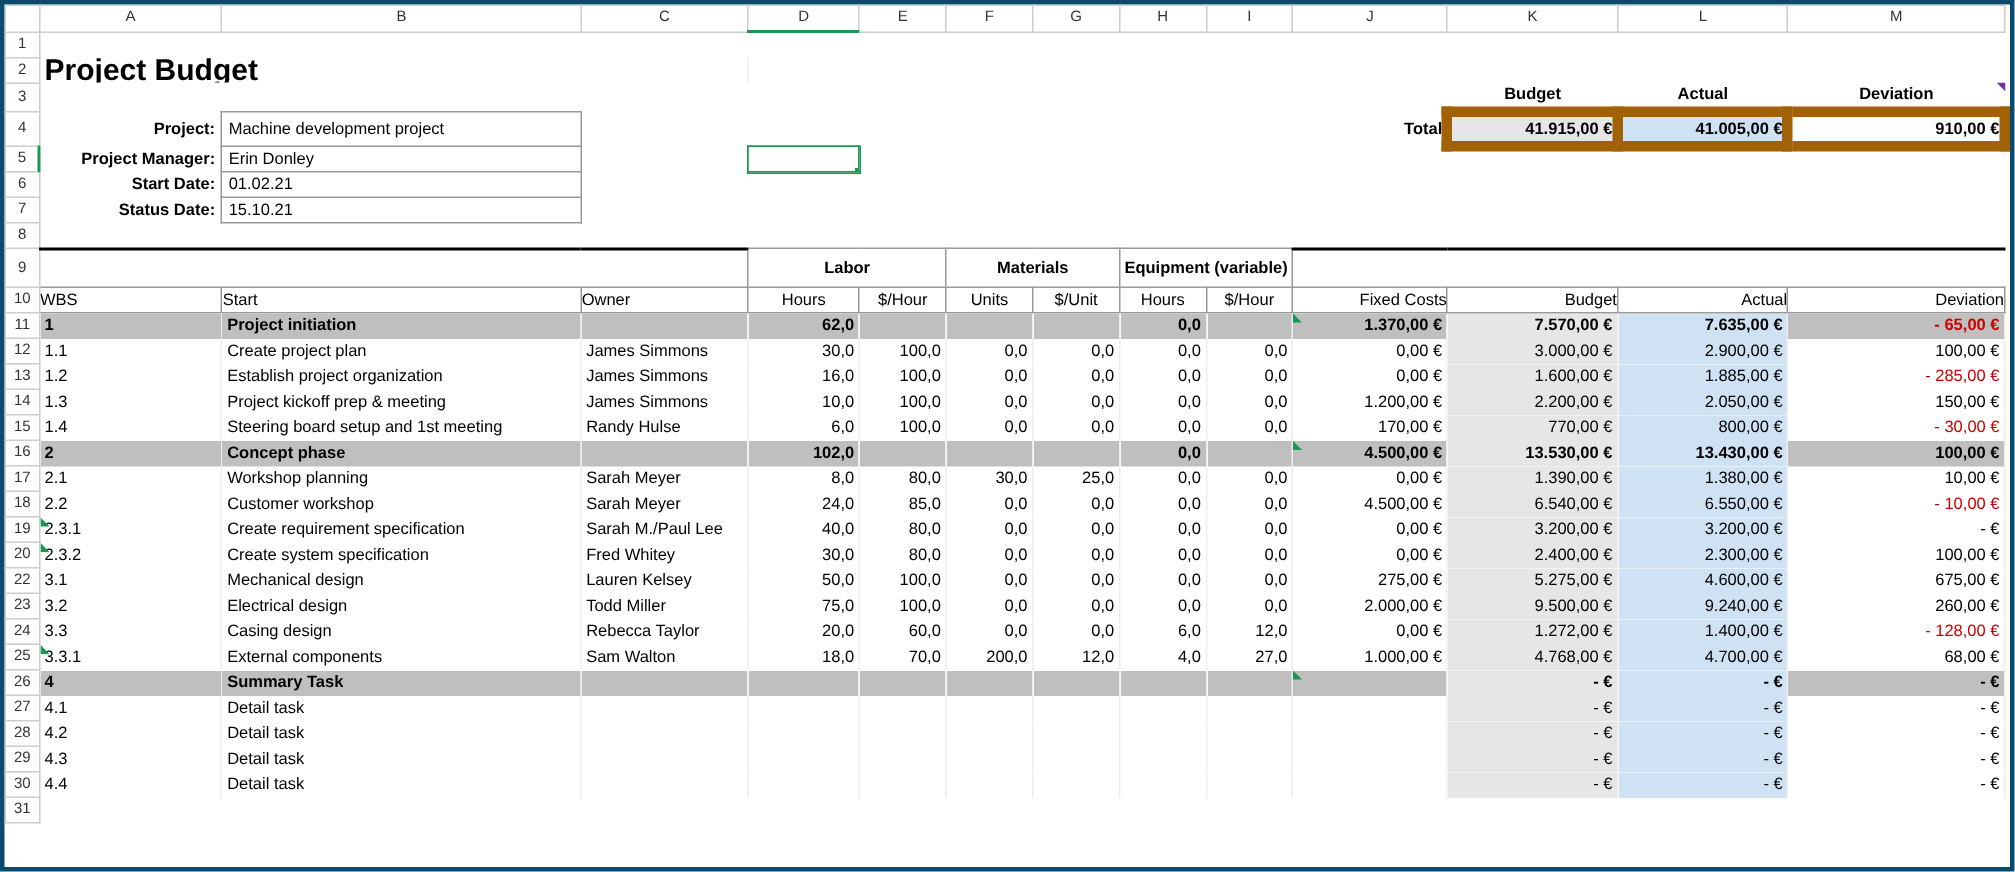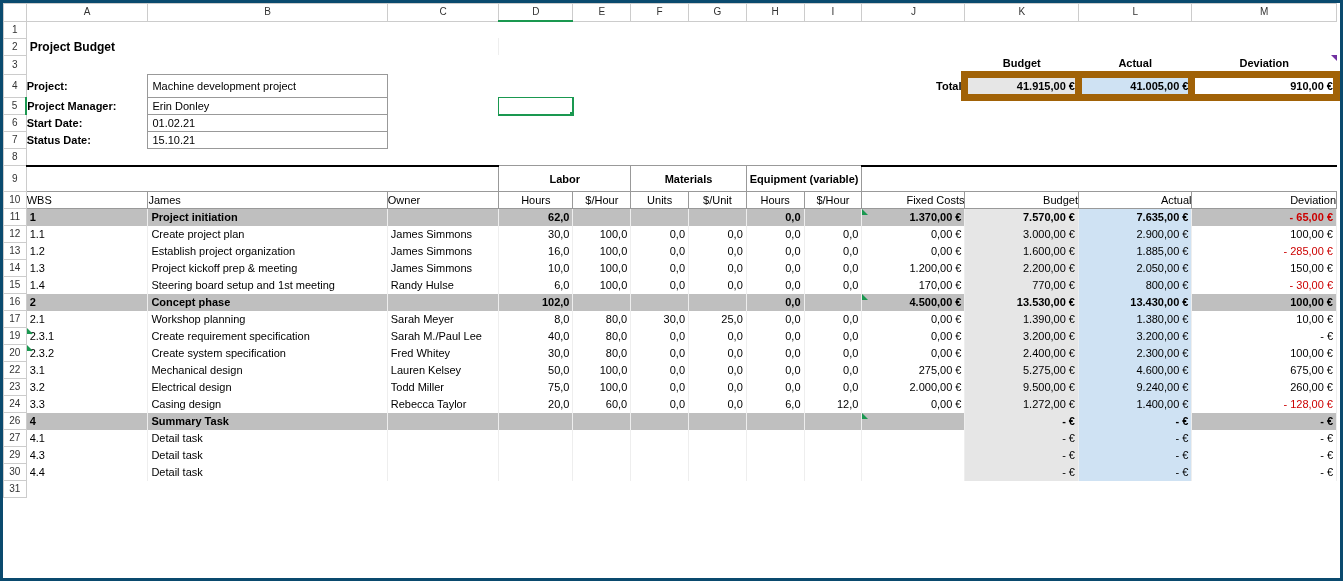--- a/index.html
+++ b/index.html
@@ -39,24 +39,24 @@
   
   .cell { border-right: 1px solid #eee; padding: 0 3px; }
   .b  { font-weight: bold; }
   .ar { text-align: right; }
   .al { text-align: left; }
   .ac { text-align: center; }
 
   .thin-border { border: 7px solid #a16207; }
   .th-border-top { border-top: 2px solid #000; }
 
-  .info-label { text-align: left; font-weight: bold; padding-right: 4px;}
+  .info-label { text-align: right; font-weight: bold; padding-right: 4px;}
   .info-val   { border: 1px solid #999; padding-left: 4px; text-align: left;}
 
-  .title { font-size: 12px; font-weight: bold; }
+  .title { font-size: 20px; font-weight: bold; }
 
   .grp { background: #bfbfbf; }
   .budget-col { background: #e6e6e6; }
   .actual-col { background: #cfe2f3; }
   .dev-neg { color: #cc0000; }
 
   .hdr1 { font-weight: bold; text-align:center; border:1px solid #999;}
   .hdr2 { font-weight: normal; border:1px solid #999;}
 
   .activecell {
@@ -191,21 +191,21 @@
   <td colspan="2" class="hdr1 th-border-top">Equipment (variable)</td>
   <td class="th-border-top"></td>
   <td class="th-border-top"></td>
   <td class="th-border-top"></td>
   <td class="th-border-top"></td>
 </tr>
 
 <tr>
   <td class="rowhdr">10</td>
   <td class="hdr2 al">WBS</td>
-  <td class="hdr2 al">James</td>
+  <td class="hdr2 al">Start</td>
   <td class="hdr2 al">Owner</td>
   <td class="hdr2 ac">Hours</td>
   <td class="hdr2 ac">$/Hour</td>
   <td class="hdr2 ac">Units</td>
   <td class="hdr2 ac">$/Unit</td>
   <td class="hdr2 ac">Hours</td>
   <td class="hdr2 ac">$/Hour</td>
   <td class="hdr2 ar">Fixed Costs</td>
   <td class="hdr2 ar">Budget</td>
   <td class="hdr2 ar">Actual</td>
@@ -320,20 +320,36 @@
         <td class="cell ar">30,0</td>
         <td class="cell ar">25,0</td>
         <td class="cell ar">0,0</td>
         <td class="cell ar">0,0</td>
         <td class="cell ar rel">0,00 €</td>
         <td class="cell ar budget-col">1.390,00 €</td>
         <td class="cell ar actual-col">1.380,00 €</td>
         <td class="cell ar">10,00 €</td>
       </tr>
       <tr>
+        <td class="rowhdr">18</td>
+        <td class="cell al rel">2.2</td>
+        <td class="cell al">Customer workshop</td>
+        <td class="cell al">Sarah Meyer</td>
+        <td class="cell ar">24,0</td>
+        <td class="cell ar">85,0</td>
+        <td class="cell ar">0,0</td>
+        <td class="cell ar">0,0</td>
+        <td class="cell ar">0,0</td>
+        <td class="cell ar">0,0</td>
+        <td class="cell ar rel">4.500,00 €</td>
+        <td class="cell ar budget-col">6.540,00 €</td>
+        <td class="cell ar actual-col">6.550,00 €</td>
+        <td class="cell ar dev-neg">- 10,00 €</td>
+      </tr>
+      <tr>
         <td class="rowhdr">19</td>
         <td class="cell al rel"><span class="gtri"></span>2.3.1</td>
         <td class="cell al">Create requirement specification</td>
         <td class="cell al">Sarah M./Paul Lee</td>
         <td class="cell ar">40,0</td>
         <td class="cell ar">80,0</td>
         <td class="cell ar">0,0</td>
         <td class="cell ar">0,0</td>
         <td class="cell ar">0,0</td>
         <td class="cell ar">0,0</td>
@@ -400,20 +416,36 @@
         <td class="cell ar">0,0</td>
         <td class="cell ar">0,0</td>
         <td class="cell ar">6,0</td>
         <td class="cell ar">12,0</td>
         <td class="cell ar rel">0,00 €</td>
         <td class="cell ar budget-col">1.272,00 €</td>
         <td class="cell ar actual-col">1.400,00 €</td>
         <td class="cell ar dev-neg">- 128,00 €</td>
       </tr>
       <tr>
+        <td class="rowhdr">25</td>
+        <td class="cell al rel"><span class="gtri"></span>3.3.1</td>
+        <td class="cell al">External components</td>
+        <td class="cell al">Sam Walton</td>
+        <td class="cell ar">18,0</td>
+        <td class="cell ar">70,0</td>
+        <td class="cell ar">200,0</td>
+        <td class="cell ar">12,0</td>
+        <td class="cell ar">4,0</td>
+        <td class="cell ar">27,0</td>
+        <td class="cell ar rel">1.000,00 €</td>
+        <td class="cell ar budget-col">4.768,00 €</td>
+        <td class="cell ar actual-col">4.700,00 €</td>
+        <td class="cell ar">68,00 €</td>
+      </tr>
+      <tr>
         <td class="rowhdr">26</td>
         <td class="cell al grp b rel">4</td>
         <td class="cell al grp b">Summary Task</td>
         <td class="cell al grp"></td>
         <td class="cell ar grp b"></td>
         <td class="cell ar grp"></td>
         <td class="cell ar grp"></td>
         <td class="cell ar grp"></td>
         <td class="cell ar grp b"></td>
         <td class="cell ar grp"></td>
@@ -434,20 +466,36 @@
         <td class="cell ar"></td>
         <td class="cell ar"></td>
         <td class="cell ar"></td>
         <td class="cell ar"></td>
         <td class="cell ar rel"></td>
         <td class="cell ar budget-col">-    €</td>
         <td class="cell ar actual-col">-    €</td>
         <td class="cell ar">-    €</td>
       </tr>
       <tr>
+        <td class="rowhdr">28</td>
+        <td class="cell al rel">4.2</td>
+        <td class="cell al">Detail task</td>
+        <td class="cell al"></td>
+        <td class="cell ar"></td>
+        <td class="cell ar"></td>
+        <td class="cell ar"></td>
+        <td class="cell ar"></td>
+        <td class="cell ar"></td>
+        <td class="cell ar"></td>
+        <td class="cell ar rel"></td>
+        <td class="cell ar budget-col">-    €</td>
+        <td class="cell ar actual-col">-    €</td>
+        <td class="cell ar">-    €</td>
+      </tr>
+      <tr>
         <td class="rowhdr">29</td>
         <td class="cell al rel">4.3</td>
         <td class="cell al">Detail task</td>
         <td class="cell al"></td>
         <td class="cell ar"></td>
         <td class="cell ar"></td>
         <td class="cell ar"></td>
         <td class="cell ar"></td>
         <td class="cell ar"></td>
         <td class="cell ar"></td>

